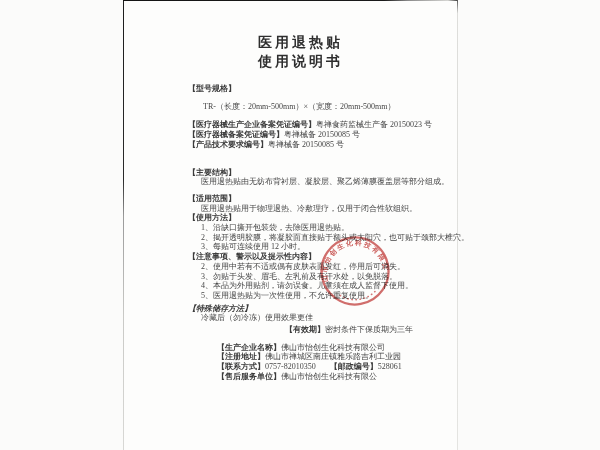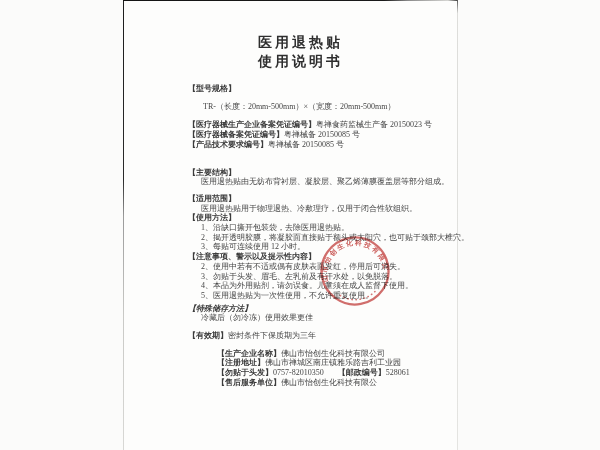--- a/index.html
+++ b/index.html
@@ -36,21 +36,21 @@
   .title-block{text-align:center;font-size:14px;line-height:19px;color:#2e2e2e;letter-spacing:3px;font-weight:bold;}
   .lbl{font-weight:bold;color:#3b3b3b;}
   .line{white-space:nowrap;}
   .mt-model{margin-top:13px;}
   .mt-tr{margin-top:8px;margin-left:15px;}
   .mt-filing{margin-top:9px;}
   .mt-structure{margin-top:18px;}
   .mt-scope{margin-top:7px;}
   .indent{margin-left:13px;}
   .mt-storage{margin-top:3px;font-style:italic;}
-  .mt-validity{margin-top:8px;}
+  .mt-validity{margin-top:2px;text-align:right;}
   .mt-company{margin-top:8px;margin-left:29px;}
   .gap-inline{display:inline-block;width:14px;}
   
   .stamp{
     position:absolute;left:319px;top:235px;width:72px;height:72px;
     opacity:0.82;mix-blend-mode:multiply;
     transform:rotate(-10deg);
   }
 </style>
 </head>
@@ -94,21 +94,21 @@
   <div class="line indent">5、医用退热贴为一次性使用，不允许重复使用。</div>
 
   <div class="line mt-storage"><span class="lbl">【特殊储存方法】</span></div>
   <div class="line indent">冷藏后（勿冷冻）使用效果更佳</div>
 
   <div class="line mt-validity"><span class="lbl">【有效期】</span><span>密封条件下保质期为三年</span></div>
 
   <div class="mt-company">
     <div class="line"><span class="lbl">【生产企业名称】</span><span>佛山市怡创生化科技有限公司</span></div>
     <div class="line"><span class="lbl">【注册地址】</span><span>佛山市禅城区南庄镇雅乐路吉利工业园</span></div>
-    <div class="line"><span class="lbl">【勿贴于头发】</span><span>0757-82010350</span><span class="gap-inline"></span><span class="lbl">【邮政编号】</span><span>528061</span></div>
+    <div class="line"><span class="lbl">【联系方式】</span><span>0757-82010350</span><span class="gap-inline"></span><span class="lbl">【邮政编号】</span><span>528061</span></div>
     <div class="line"><span class="lbl">【售后服务单位】</span><span>佛山市怡创生化科技有限公</span></div>
   </div>
 </div>
 
 <svg class="stamp" viewBox="0 0 100 100" aria-hidden="true">
   <defs>
     <path id="arcTop" d="M 11,63 A 40,40 0 1 1 89,63" fill="none"></path>
   </defs>
   <circle cx="50" cy="50" r="46.5" fill="none" stroke="#c23b38" stroke-width="3.2" opacity="0.9"></circle>
   <text font-size="9.5" fill="#c23b38" font-weight="bold" letter-spacing="2.6" font-family="'Liberation Serif','DejaVu Serif',serif">

